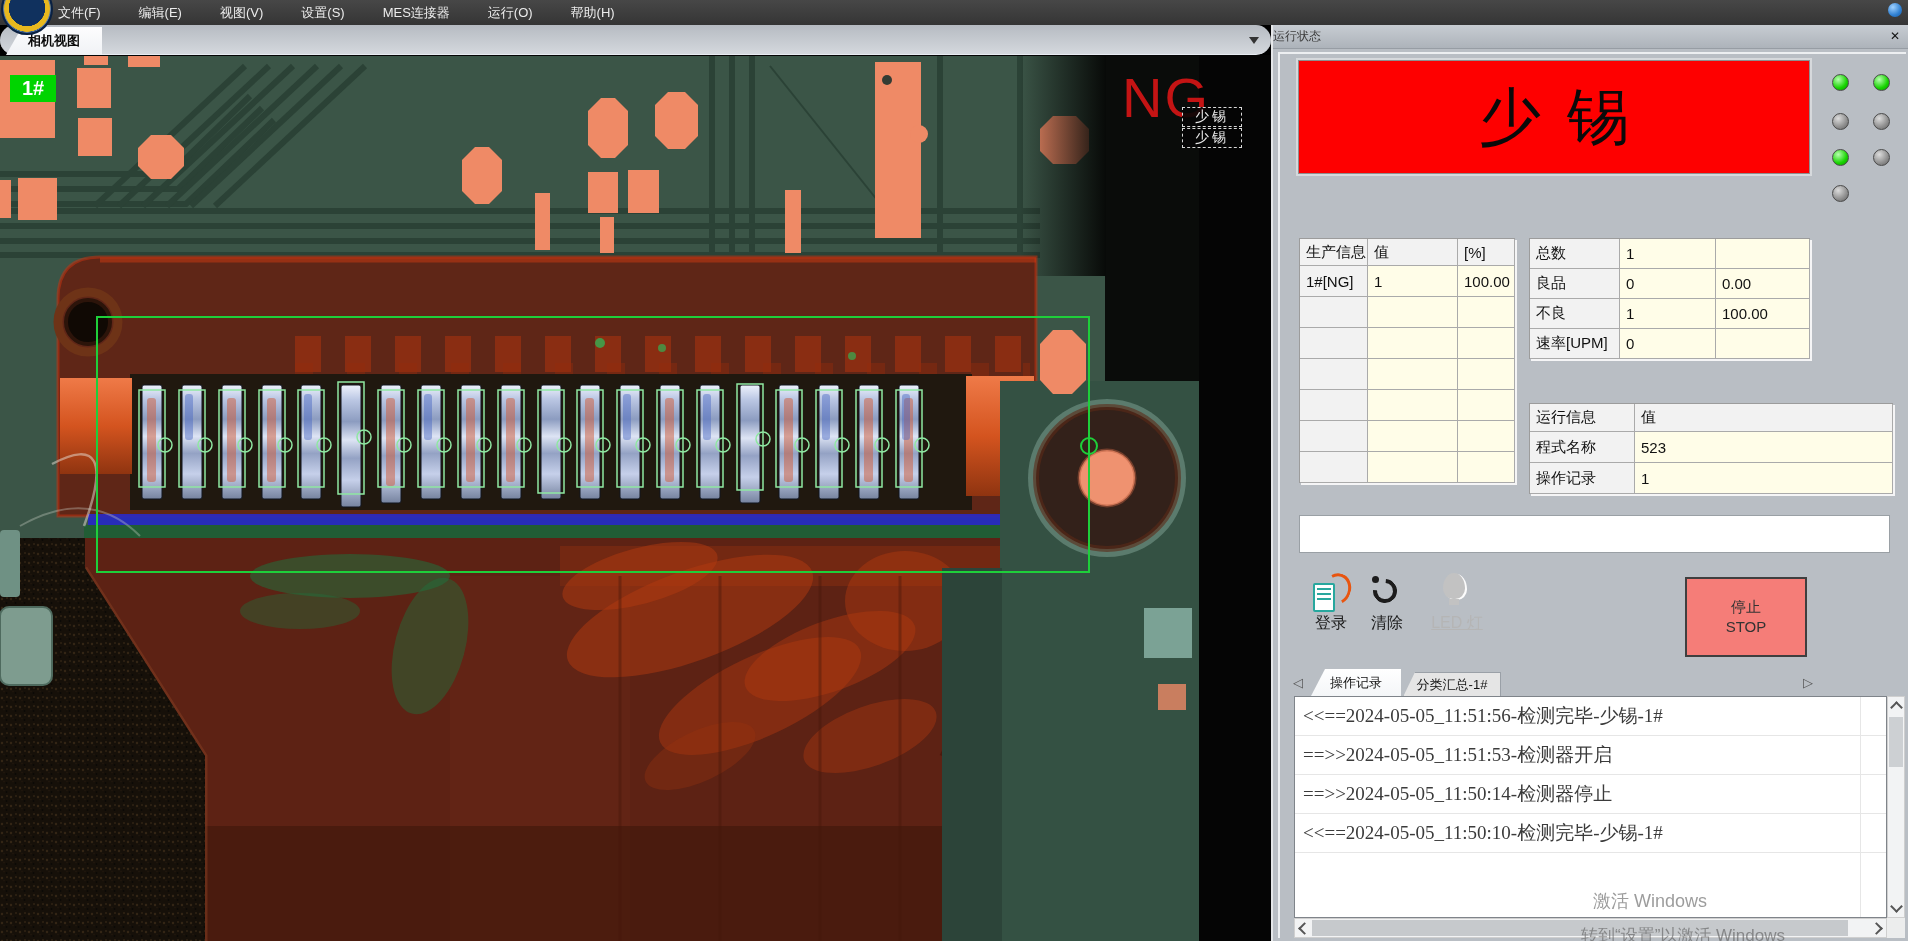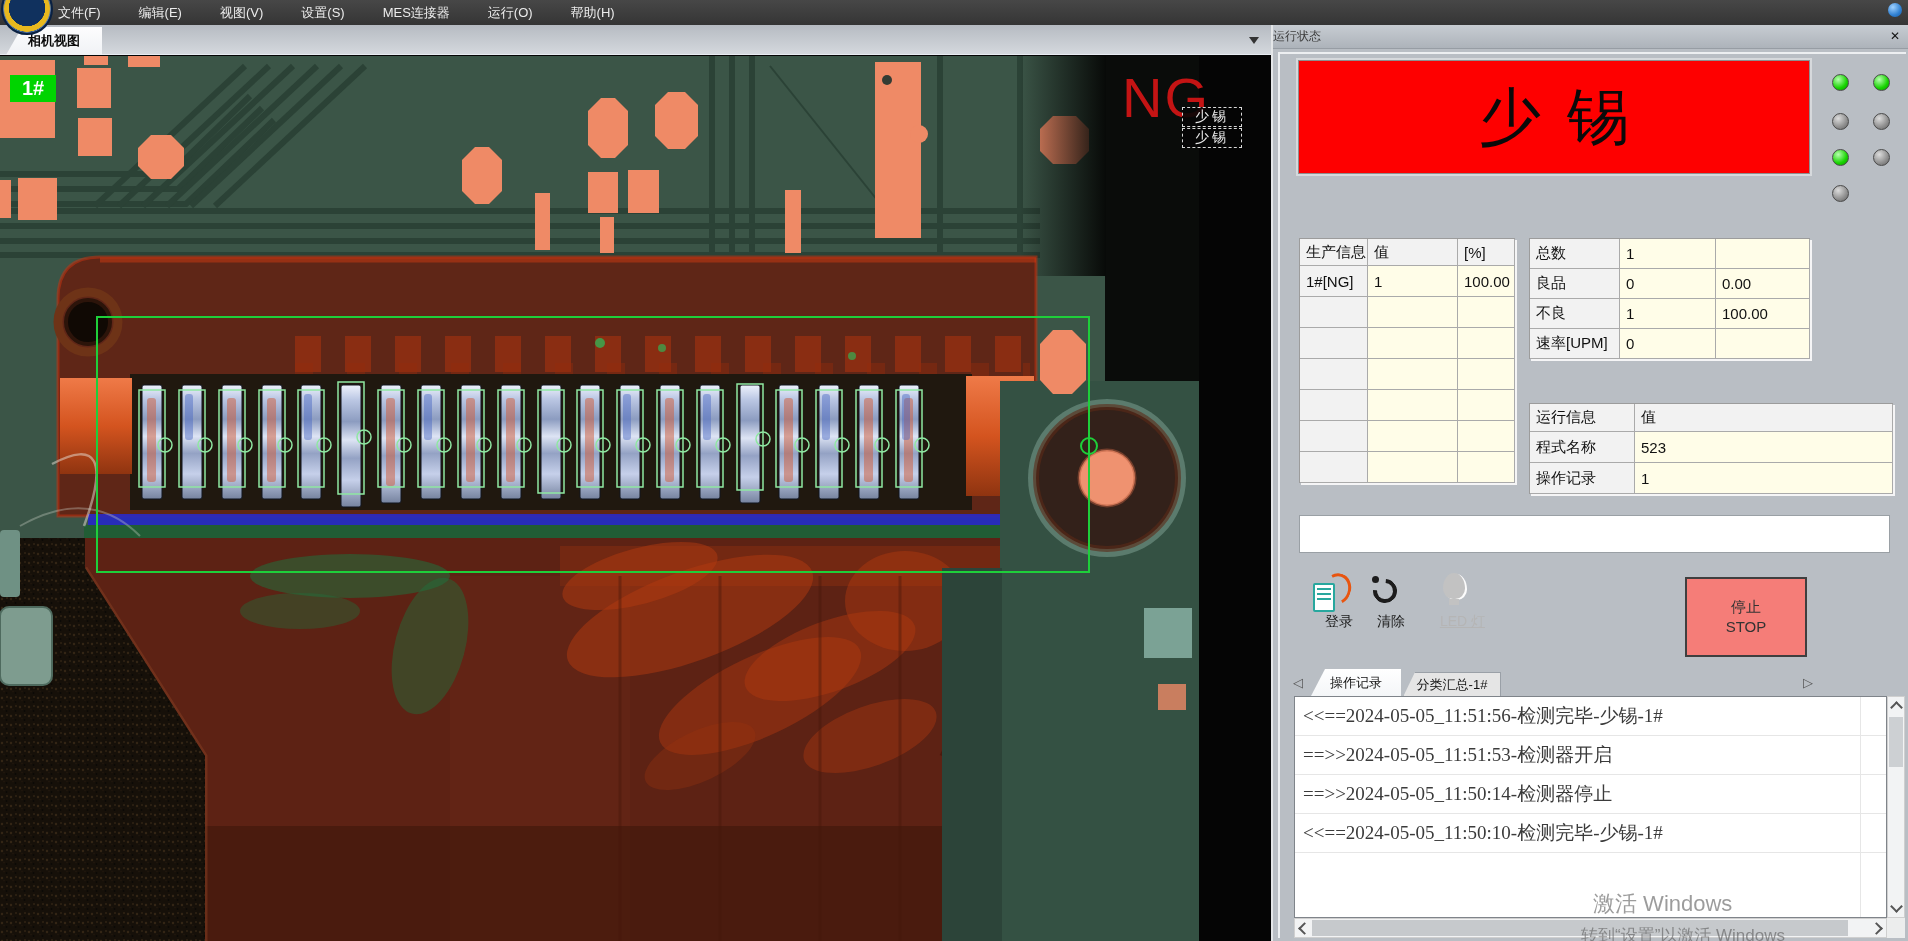--- a/index.html
+++ b/index.html
@@ -10,21 +10,21 @@
            background:linear-gradient(#474747,#353535);display:flex;align-items:center;
            padding-left:54px;gap:30px;box-sizing:border-box;z-index:20;}
   .menu-item{color:#ececec;font-size:13px;padding:2px 4px;cursor:default;white-space:nowrap;}
   .logo{position:absolute;left:1px;top:-17px;width:48px;height:48px;border-radius:50%;
         background:radial-gradient(circle at 50% 48%, #10315e 0 52%, #e8b91e 53% 68%, #13355f 69%);
         border:2px solid #0a2142;z-index:25;box-shadow:0 0 0 1px #5577aa inset;}
   .blue-dot{position:absolute;right:6px;top:3px;width:14px;height:14px;border-radius:50%;
         background:radial-gradient(circle at 35% 30%,#9fd1ff,#2f7fd0 60%,#1b5da6);z-index:26;}
   
   .tabbar{position:absolute;left:0;top:25px;width:1271px;height:30px;
-          background:linear-gradient(#b6bbc2,#d4d8dd);z-index:10;border-bottom:1px solid #e8ecf2;box-sizing:border-box;}
+          background:linear-gradient(#b6bbc2,#d4d8dd);z-index:10;border-bottom:1px solid #e8ecf2;box-sizing:border-box;border-radius:15px;}
   .cam-tab{position:absolute;left:6px;top:2px;width:96px;height:28px;
            background:linear-gradient(#fdfdfe,#f0f2f5);
            clip-path:polygon(16px 0,100% 0,100% 100%,0 100%);
            display:flex;align-items:center;justify-content:center;font-size:13px;font-weight:bold;color:#0a0a0a;}
   .tab-drop{position:absolute;right:12px;top:12px;width:0;height:0;
             border-left:5px solid transparent;border-right:5px solid transparent;border-top:7px solid #333;}
   .camera{position:absolute;left:0;top:55px;width:1271px;height:886px;background:#050505;}
   .camera svg{position:absolute;left:0;top:1px;width:1199px;height:885px;display:block;}
   .station-label{position:absolute;left:10px;top:20px;min-width:38px;height:27px;background:#00d400;
             color:#fff;font-size:20px;font-weight:bold;display:flex;align-items:center;justify-content:center;
@@ -54,21 +54,21 @@
   .light.off{background:radial-gradient(circle at 35% 30%,#dcdcdc,#8f8f8f 60%,#606060);}
   
   .wtable{position:absolute;border-top:1px solid #9c9c9c;border-left:1px solid #9c9c9c;
           box-shadow:2px 2px 0 rgba(255,255,255,.85);display:grid;background:#fff;}
   .cell{border-right:1px solid #aaaaaa;border-bottom:1px solid #aaaaaa;font-size:15px;color:#111;
         display:flex;align-items:center;padding-left:6px;overflow:hidden;white-space:nowrap;box-sizing:border-box;}
   .cell.hdr,.cell.lbl{background:#f2f2f2;}
   .cell.val{background:#fffde8;}
   .msg-box{position:absolute;left:26px;top:490px;width:591px;height:38px;background:#fff;border:1px solid #9aa0a5;box-sizing:border-box;}
   
-  .tool-label{position:absolute;font-size:14px;color:#1a1a1a;text-align:right;}
+  .tool-label{position:absolute;font-size:16px;color:#1a1a1a;text-align:center;}
   .tool-label.disabled{color:#b5b5b5;text-decoration:underline;}
   .login-icon{position:absolute;left:38px;top:550px;width:36px;height:36px;}
   .login-card{position:absolute;left:2px;top:8px;width:18px;height:25px;background:#fff;border:2px solid #27a79e;border-radius:2px;}
   .login-card i{display:block;height:2px;background:#2aa79e;margin:3px 2px 0 2px;}
   .login-rope{position:absolute;left:12px;top:-2px;width:22px;height:26px;border:3px solid #e85510;border-radius:50%;
               border-left-color:transparent;border-bottom-color:transparent;transform:rotate(18deg);}
   .clear-icon{position:absolute;left:100px;top:554px;width:24px;height:24px;border:4px solid #1c1c1c;border-radius:50%;
               border-top-color:transparent;transform:rotate(-40deg);box-sizing:border-box;}
   .clear-dot{position:absolute;left:99px;top:551px;width:7px;height:7px;border-radius:50%;background:#1c1c1c;}
   .led-icon{position:absolute;left:170px;top:548px;width:22px;height:26px;background:#c2c2c2;
@@ -91,21 +91,21 @@
   .vscroll{position:absolute;left:614px;top:671px;width:18px;height:222px;background:#f2f3f4;border:1px solid #cfcfcf;box-sizing:border-box;}
   .hscroll{position:absolute;left:21px;top:893px;width:593px;height:20px;background:#f2f3f4;border:1px solid #cfcfcf;box-sizing:border-box;}
   .scroll-corner{position:absolute;left:614px;top:893px;width:18px;height:20px;background:#eceded;}
   .chev{width:7px;height:7px;border-right:2px solid #555;border-bottom:2px solid #555;position:absolute;}
   .chev.up{transform:rotate(-135deg);left:4px;top:6px;}
   .chev.down{transform:rotate(45deg);left:4px;bottom:6px;}
   .chev.left{transform:rotate(135deg);left:5px;top:5px;}
   .chev.right{transform:rotate(-45deg);right:5px;top:5px;}
   .vthumb{position:absolute;left:1px;top:20px;width:14px;height:50px;background:#cdd0d3;}
   .hthumb{position:absolute;left:17px;top:1px;width:536px;height:16px;background:#c6c9cc;}
-  .watermark1{position:absolute;left:320px;top:864px;font-size:22px;color:rgba(90,90,90,.6);z-index:9;pointer-events:none;}
+  .watermark1{position:absolute;left:320px;top:864px;font-size:18px;color:rgba(90,90,90,.6);z-index:9;pointer-events:none;}
   .watermark2{position:absolute;left:308px;top:899px;font-size:17px;color:rgba(90,90,90,.6);z-index:9;pointer-events:none;}
 </style>
 </head>
 <body>
 
 <div class="app">
 
   <div class="menubar">
     <span id="menuItems" style="display:flex;gap:30px;">
         <span class="menu-item">文件(F)</span>

